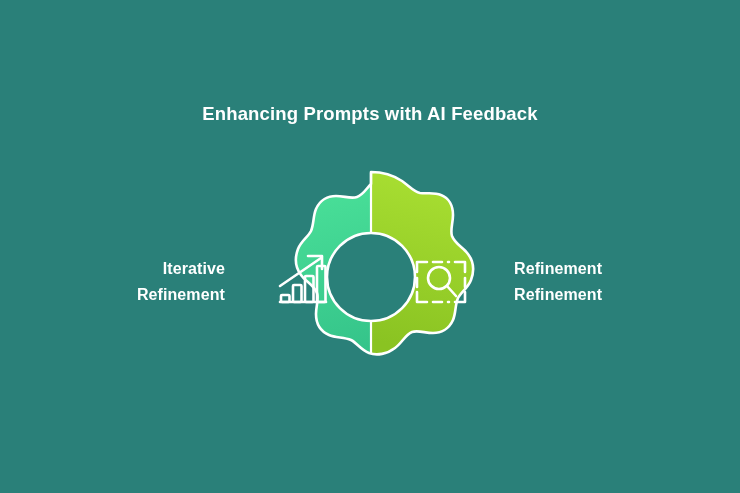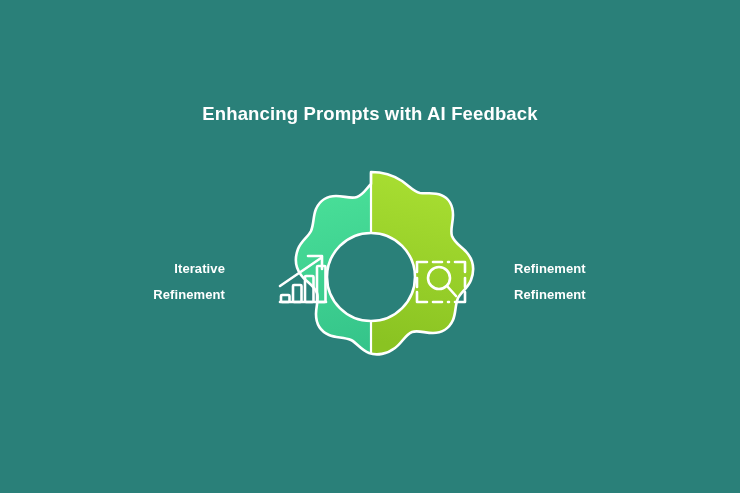--- a/index.html
+++ b/index.html
@@ -28,21 +28,21 @@
     color: #ffffff;
     font-size: 18.5px;
     font-weight: bold;
     letter-spacing: 0.15px;
     line-height: 26px;
     white-space: nowrap;
   }
   .side-label {
     position: absolute;
     color: #ffffff;
-    font-size: 13px;
+    font-size: 16px;
     font-weight: bold;
     line-height: 26px;
     letter-spacing: 0.1px;
   }
   #label-left {
     left: 20px;
     top: 256px;
     width: 205px;
     text-align: right;
   }

